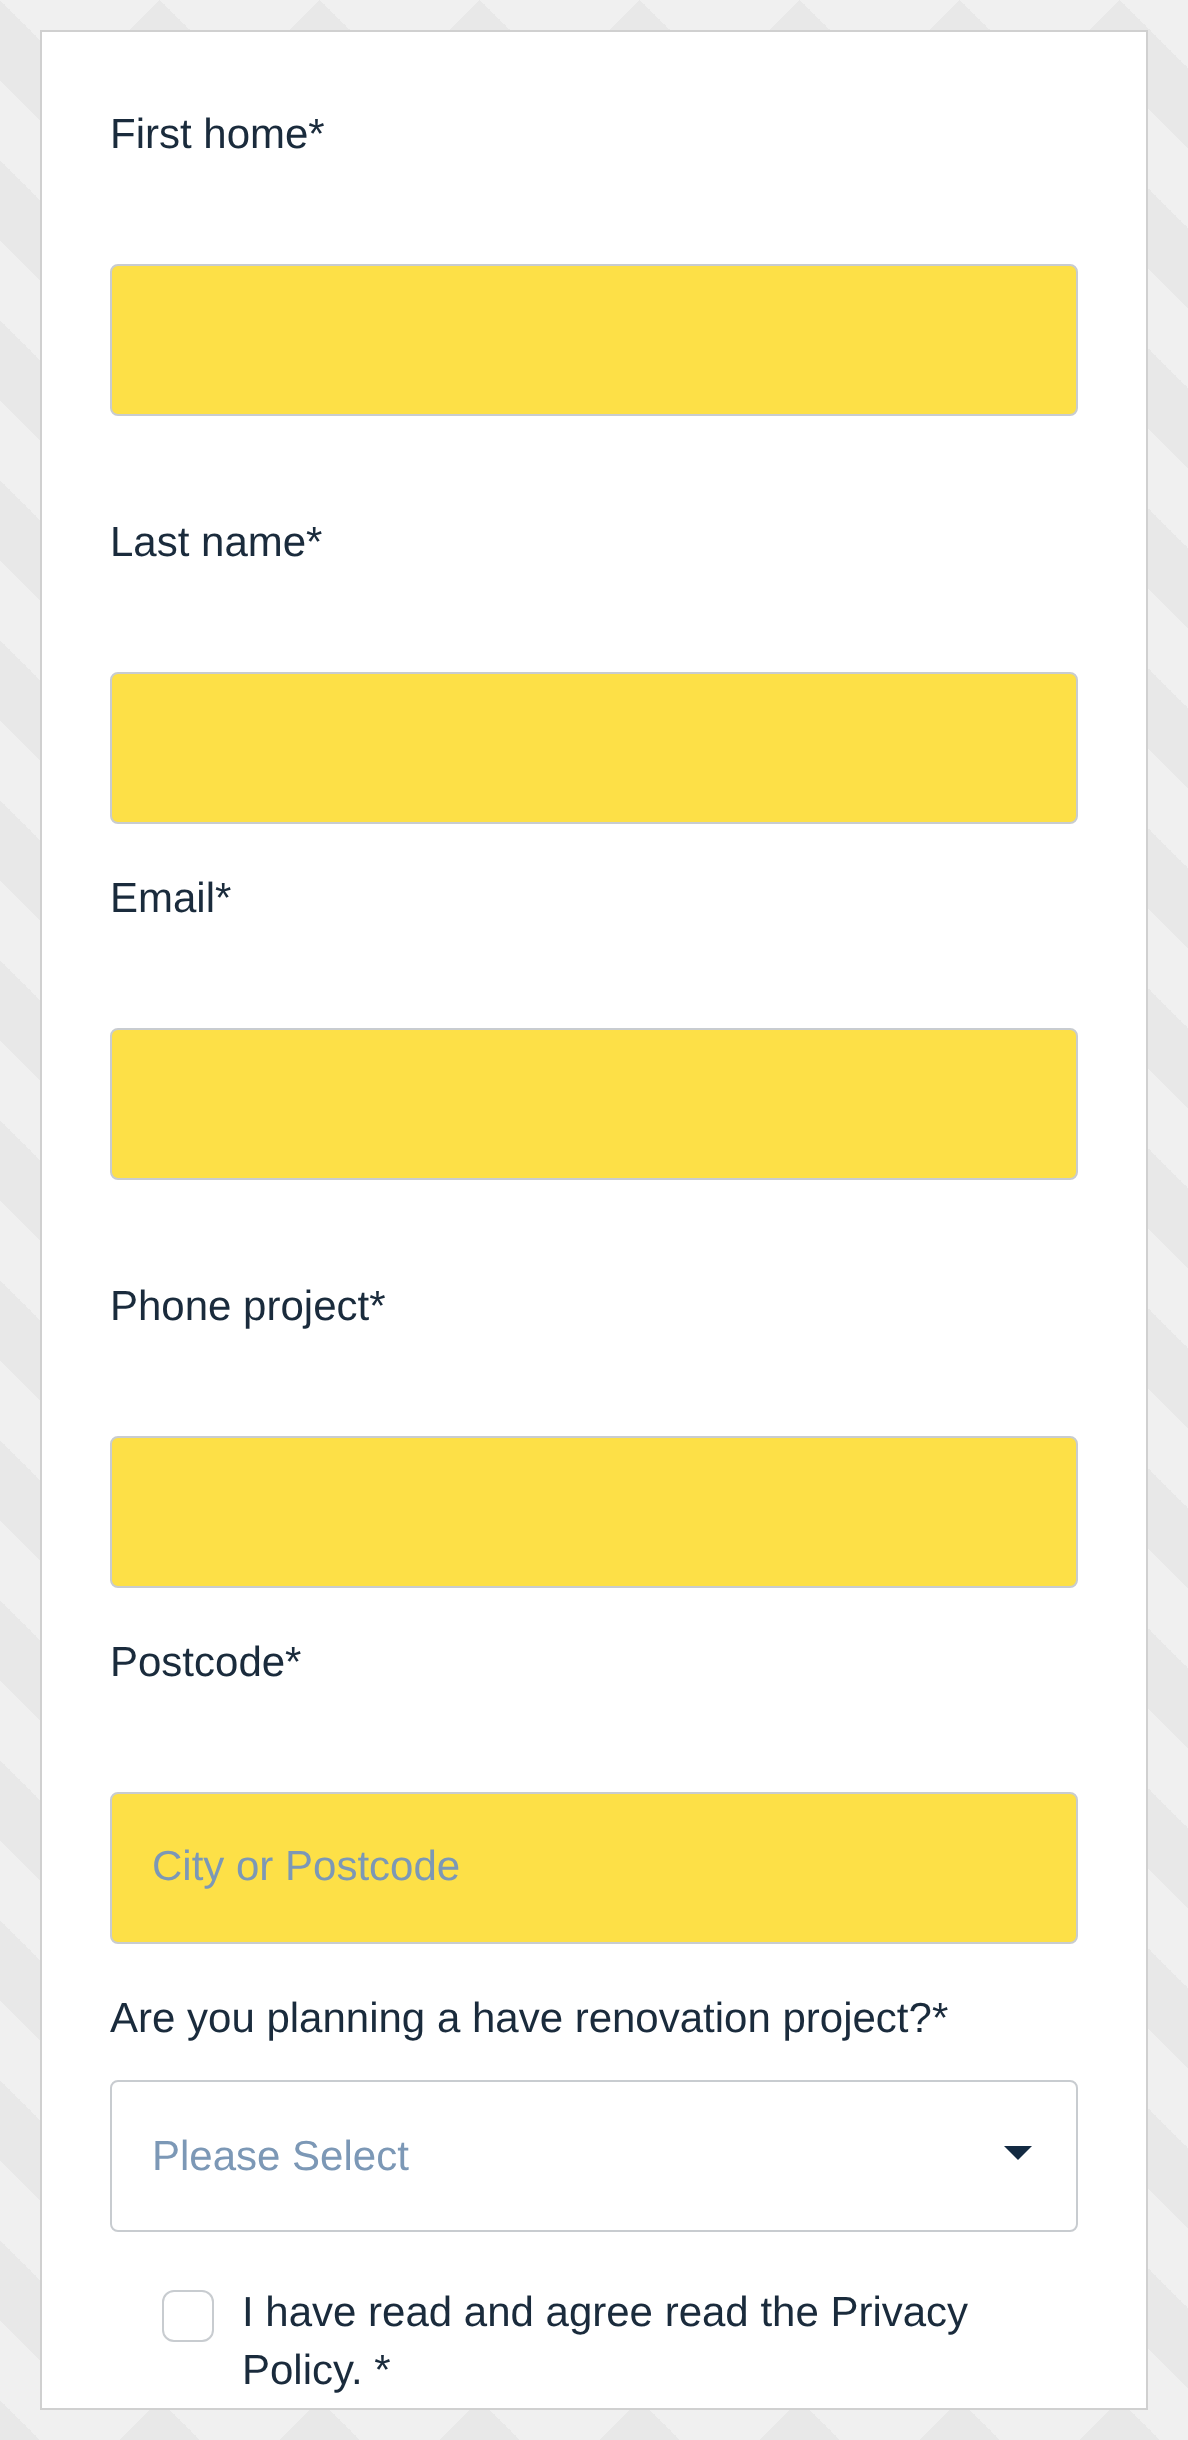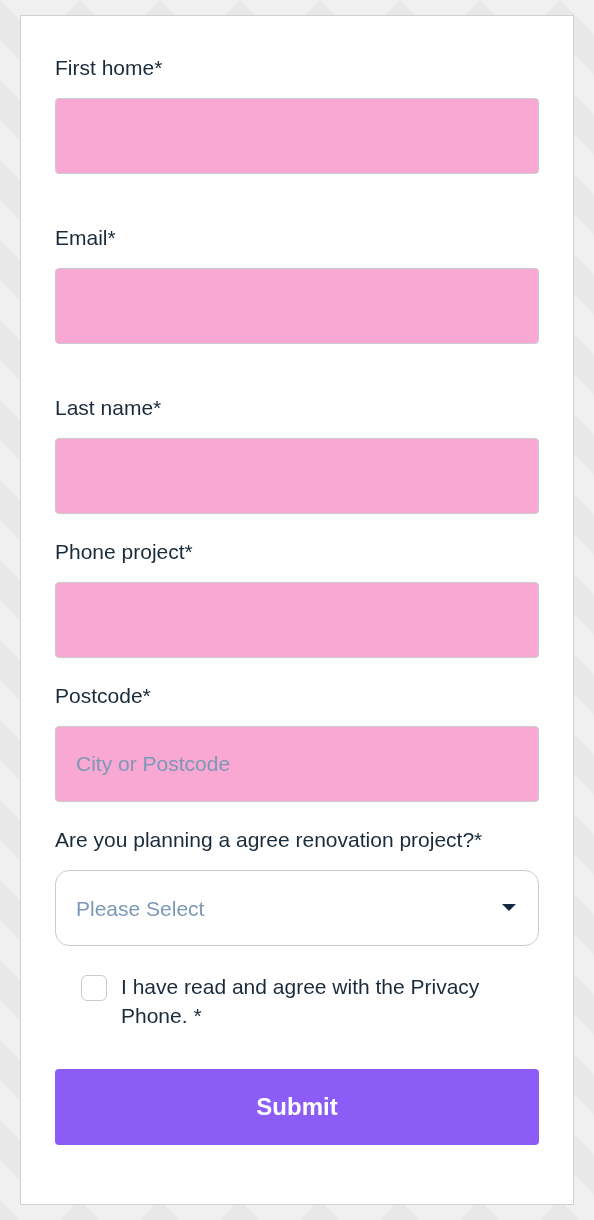--- a/index.html
+++ b/index.html
@@ -43,34 +43,35 @@
       margin-bottom: 18px;
     }
     .text-input {
       width: 100%;
       height: 76px;
       border: 1px solid #c8ccd0;
       border-radius: 4px;
       font-size: 21px;
       padding: 0 20px;
       color: #33475b;
-      background: #f9a8d4;
+      background: #fde047;
+      margin-top: 34px;
     }
     .text-input::placeholder {
       color: #7c98b6;
     }
     .select-wrap {
       position: relative;
       width: 100%;
     }
     .select {
       width: 100%;
       height: 76px;
       border: 1px solid #c8ccd0;
-      border-radius: 14px;
+      border-radius: 4px;
       font-size: 21px;
       padding: 0 50px 0 20px;
       color: #7c98b6;
       background: #fff;
       appearance: none;
       -webkit-appearance: none;
       cursor: pointer;
     }
     .select-caret {
       position: absolute;
@@ -118,54 +119,54 @@
 </head>
 <body>
 
 <div class="form-card">
 
   <div class="field">
     <label class="label">First home*</label>
     <input type="text" class="text-input" value="" style="">
   </div>
 
-  <div class="field">
-    <label class="label">Email*</label>
+  <div class="field tight">
+    <label class="label">Last name*</label>
     <input type="text" class="text-input" value="" style="">
   </div>
 
-  <div class="field tight">
-    <label class="label">Last name*</label>
+  <div class="field">
+    <label class="label">Email*</label>
     <input type="text" class="text-input" value="" style="">
   </div>
 
   <div class="field tight">
     <label class="label">Phone project*</label>
     <input type="text" class="text-input" value="" style="">
   </div>
 
   <div class="field tight">
     <label class="label">Postcode*</label>
     <input type="text" class="text-input" placeholder="City or Postcode" style="">
   </div>
 
   <div class="field tight">
-    <label class="label">Are you planning a agree renovation project?*</label>
+    <label class="label">Are you planning a have renovation project?*</label>
     <div class="select-wrap">
       <select class="select">
         <option>Please Select</option>
       </select>
       <span class="select-caret">
         <svg width="16" height="10" viewBox="0 0 16 10">
             <path d="M1 1 L8 8 L15 1 Z" fill="#132a42"></path>
           </svg>
       </span>
     </div>
   </div>
 
   <div class="checkbox-row">
     <input type="checkbox" class="checkbox" style="">
-    <span class="checkbox-label">I have read and agree with the Privacy Phone. *</span>
+    <span class="checkbox-label">I have read and agree read the Privacy Policy. *</span>
   </div>
 
   <button class="submit-btn">Submit</button>
 
 </div>
 
 </body></html>

